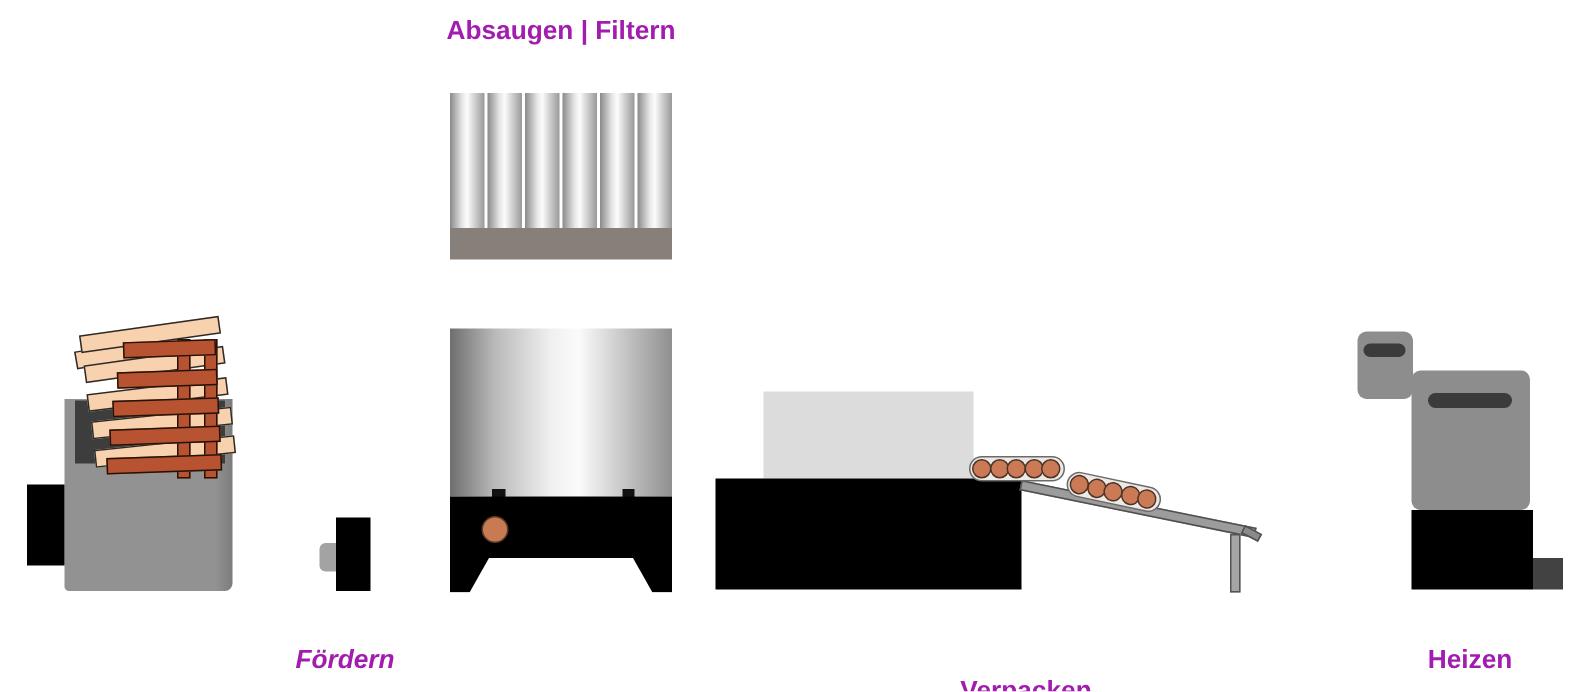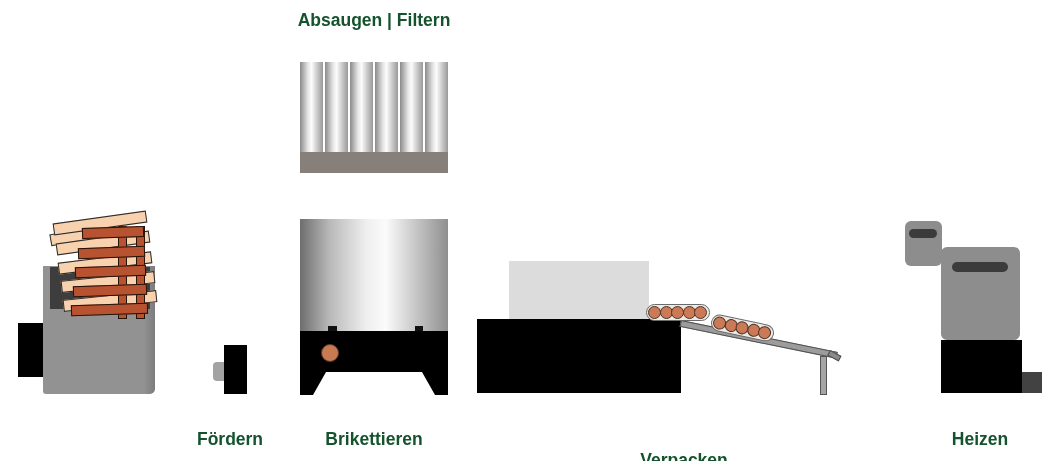--- a/index.html
+++ b/index.html
@@ -3,21 +3,21 @@
 <meta charset="utf-8">
 <style>
   html,body{margin:0;padding:0;background:#fff;}
   .canvas{
     position:relative;width:1059px;height:461px;background:#fff;overflow:hidden;
     font-family:"Liberation Sans", sans-serif;
   }
   .abs{position:absolute;}
   .label{
     position:absolute;transform:translateX(-50%);
-    font-size:17.5px;font-weight:bold;color:#14532d;white-space:nowrap;
+    font-size:17.5px;font-weight:bold;color:#a21caf;white-space:nowrap;
   }
   
   .filter-tubes{left:300px;top:62px;width:148px;height:90px;display:flex;gap:2px;}
   .tube{flex:1;background:linear-gradient(to right,#8a8a8a 0%,#e6e6e6 35%,#fcfcfc 50%,#cfcfcf 72%,#999 100%);}
   .filter-base{left:300px;top:152px;width:148px;height:21px;background:#87807a;}
   
   .shredder-body{left:43px;top:266px;width:112px;height:128px;
     background:linear-gradient(to right,#929292 0%,#929292 90%,#7c7c7c 100%);
     border-radius:0 0 5px 3px;}
   .shredder-tick{left:151px;top:291px;width:4px;height:4px;background:#2e2e2e;}
@@ -62,21 +62,21 @@
   
   .stove-small{left:905px;top:221px;width:37px;height:45px;border-radius:6px;background:#8d8d8d;}
   .stove-small-slot{left:909px;top:229px;width:28px;height:9px;border-radius:5px;background:#3b3b3b;}
   .stove-big{left:941px;top:247px;width:79px;height:93px;border-radius:6px;background:#8d8d8d;}
   .stove-big-slot{left:952px;top:262px;width:56px;height:10px;border-radius:5px;background:#3b3b3b;}
   .stove-base{left:941px;top:340px;width:81px;height:53px;background:#000;}
   .stove-side{left:1022px;top:372px;width:20px;height:21px;background:#424242;}
   
   .lbl-absaugen{left:374px;top:10px;}
   .lbl-zerkleinern{left:100px;top:429px;}
-  .lbl-foerdern{left:230px;top:429px;}
+  .lbl-foerdern{left:230px;top:429px;font-style:italic;}
   .lbl-brikettieren{left:374px;top:429px;}
   .lbl-verpacken{left:684px;top:429px;margin-top:21px;}
   .lbl-heizen{left:980px;top:429px;}
 </style>
 </head>
 <body>
 
 <div class="canvas">
 
   <div class="label lbl-absaugen">Absaugen | Filtern</div>
@@ -143,17 +143,16 @@
   </div>
 
   <div class="abs stove-small"></div>
   <div class="abs stove-small-slot"></div>
   <div class="abs stove-big"></div>
   <div class="abs stove-big-slot"></div>
   <div class="abs stove-base"></div>
   <div class="abs stove-side"></div>
 
   <div class="label lbl-foerdern">Fördern</div>
-  <div class="label lbl-brikettieren">Brikettieren</div>
   <div class="label lbl-verpacken">Verpacken</div>
   <div class="label lbl-heizen">Heizen</div>
 
 </div>
 
 </body></html>

